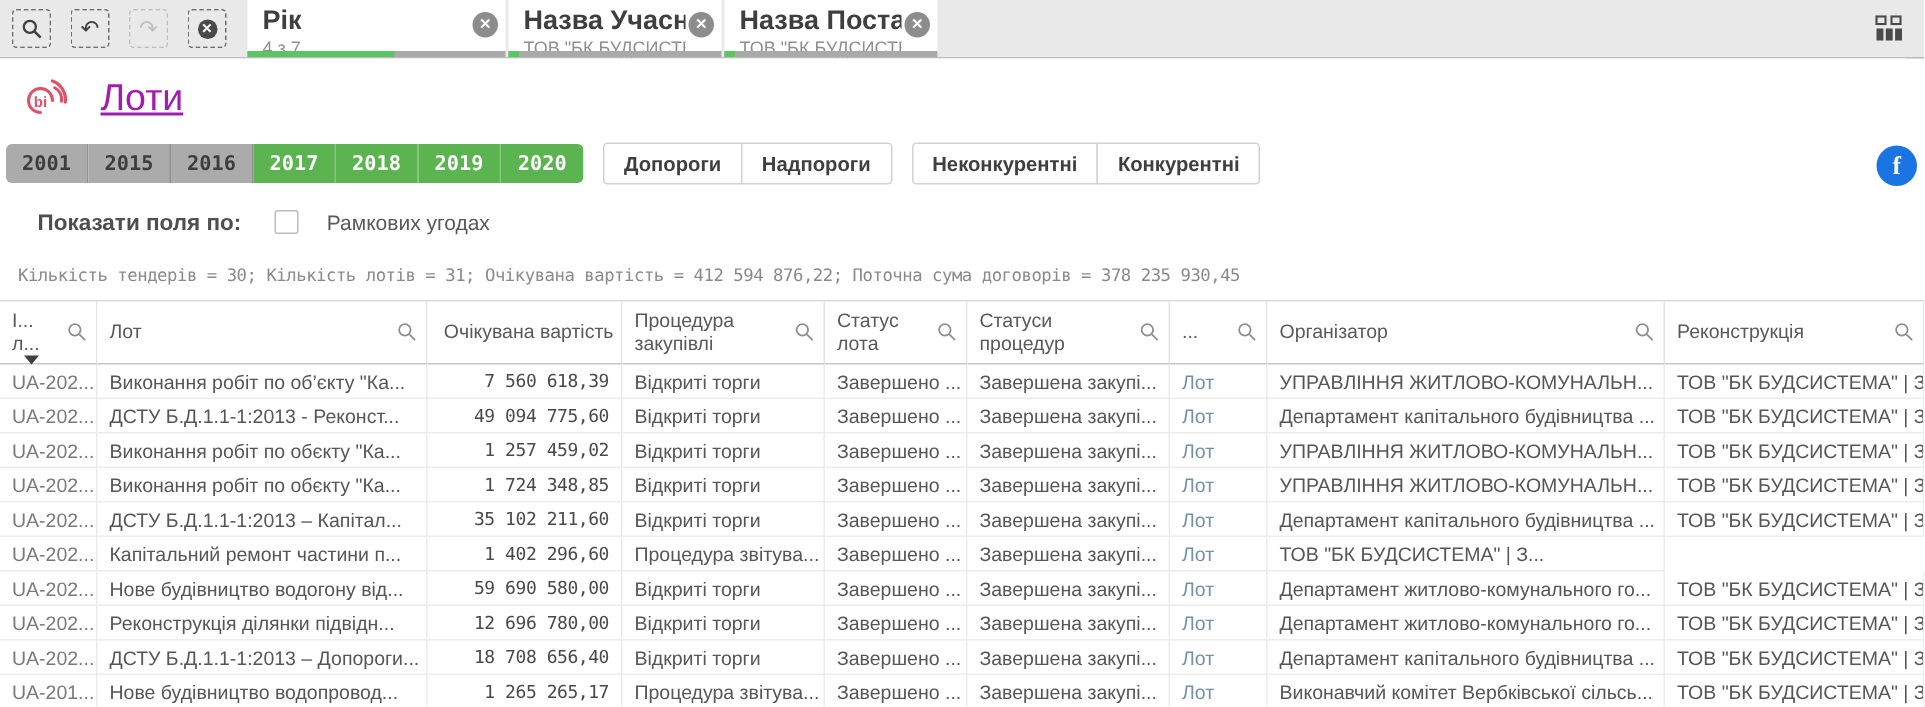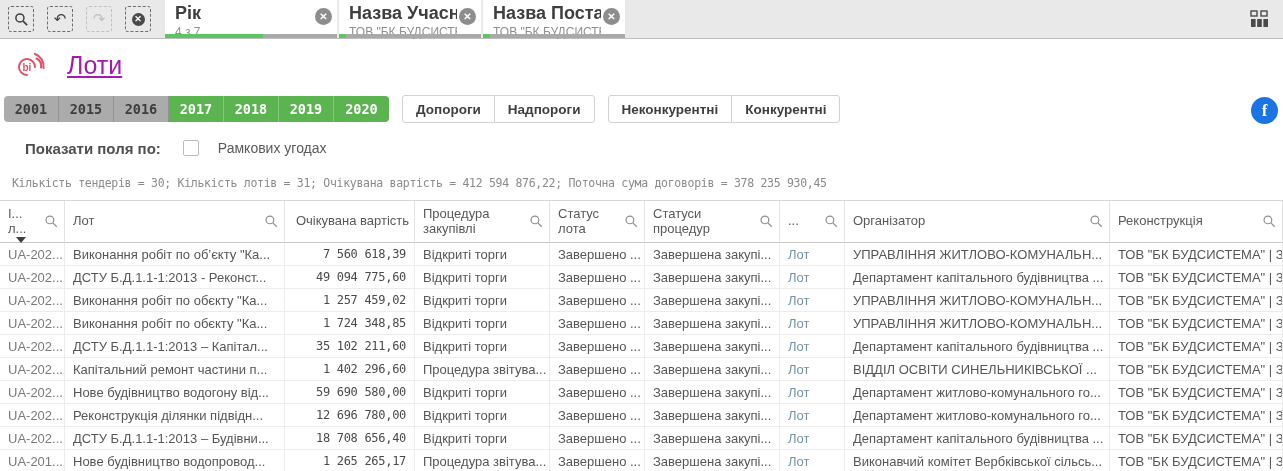--- a/index.html
+++ b/index.html
@@ -309,21 +309,20 @@
           <div class="t-cell c-suppliers">ТОВ "БК БУДСИСТЕМА" | З...</div>
         </div>
         <div class="t-row" style="grid-template-columns: 65px 220px 130px 135px 95px 135px 65px 265px 173px;">
           <div class="t-cell c-tender_id">UA-202...</div>
           <div class="t-cell c-lot">Капітальний ремонт частини п...</div>
           <div class="t-cell c-expected_value">1 402 296,60</div>
           <div class="t-cell c-procedure">Процедура звітува...</div>
           <div class="t-cell c-lot_status">Завершено ...</div>
           <div class="t-cell c-proc_statuses">Завершена закупі...</div>
           <div class="t-cell c-lot_link">Лот</div>
-          <div class="t-cell c-organizer">ВІДДІЛ ОСВІТИ СИНЕЛЬНИКІВСЬКОЇ ...</div>
           <div class="t-cell c-suppliers">ТОВ "БК БУДСИСТЕМА" | З...</div>
         </div>
         <div class="t-row" style="grid-template-columns: 65px 220px 130px 135px 95px 135px 65px 265px 173px;">
           <div class="t-cell c-tender_id">UA-202...</div>
           <div class="t-cell c-lot">Нове будівництво водогону від...</div>
           <div class="t-cell c-expected_value">59 690 580,00</div>
           <div class="t-cell c-procedure">Відкриті торги</div>
           <div class="t-cell c-lot_status">Завершено ...</div>
           <div class="t-cell c-proc_statuses">Завершена закупі...</div>
           <div class="t-cell c-lot_link">Лот</div>
@@ -336,21 +335,21 @@
           <div class="t-cell c-expected_value">12 696 780,00</div>
           <div class="t-cell c-procedure">Відкриті торги</div>
           <div class="t-cell c-lot_status">Завершено ...</div>
           <div class="t-cell c-proc_statuses">Завершена закупі...</div>
           <div class="t-cell c-lot_link">Лот</div>
           <div class="t-cell c-organizer">Департамент житлово-комунального го...</div>
           <div class="t-cell c-suppliers">ТОВ "БК БУДСИСТЕМА" | З...</div>
         </div>
         <div class="t-row" style="grid-template-columns: 65px 220px 130px 135px 95px 135px 65px 265px 173px;">
           <div class="t-cell c-tender_id">UA-202...</div>
-          <div class="t-cell c-lot">ДСТУ Б.Д.1.1-1:2013 – Будівни...</div>
+          <div class="t-cell c-lot">ДСТУ Б.Д.1.1-1:2013 – Допороги...</div>
           <div class="t-cell c-expected_value">18 708 656,40</div>
           <div class="t-cell c-procedure">Відкриті торги</div>
           <div class="t-cell c-lot_status">Завершено ...</div>
           <div class="t-cell c-proc_statuses">Завершена закупі...</div>
           <div class="t-cell c-lot_link">Лот</div>
           <div class="t-cell c-organizer">Департамент капітального будівництва ...</div>
           <div class="t-cell c-suppliers">ТОВ "БК БУДСИСТЕМА" | З...</div>
         </div>
         <div class="t-row" style="grid-template-columns: 65px 220px 130px 135px 95px 135px 65px 265px 173px;">
           <div class="t-cell c-tender_id">UA-201...</div>

